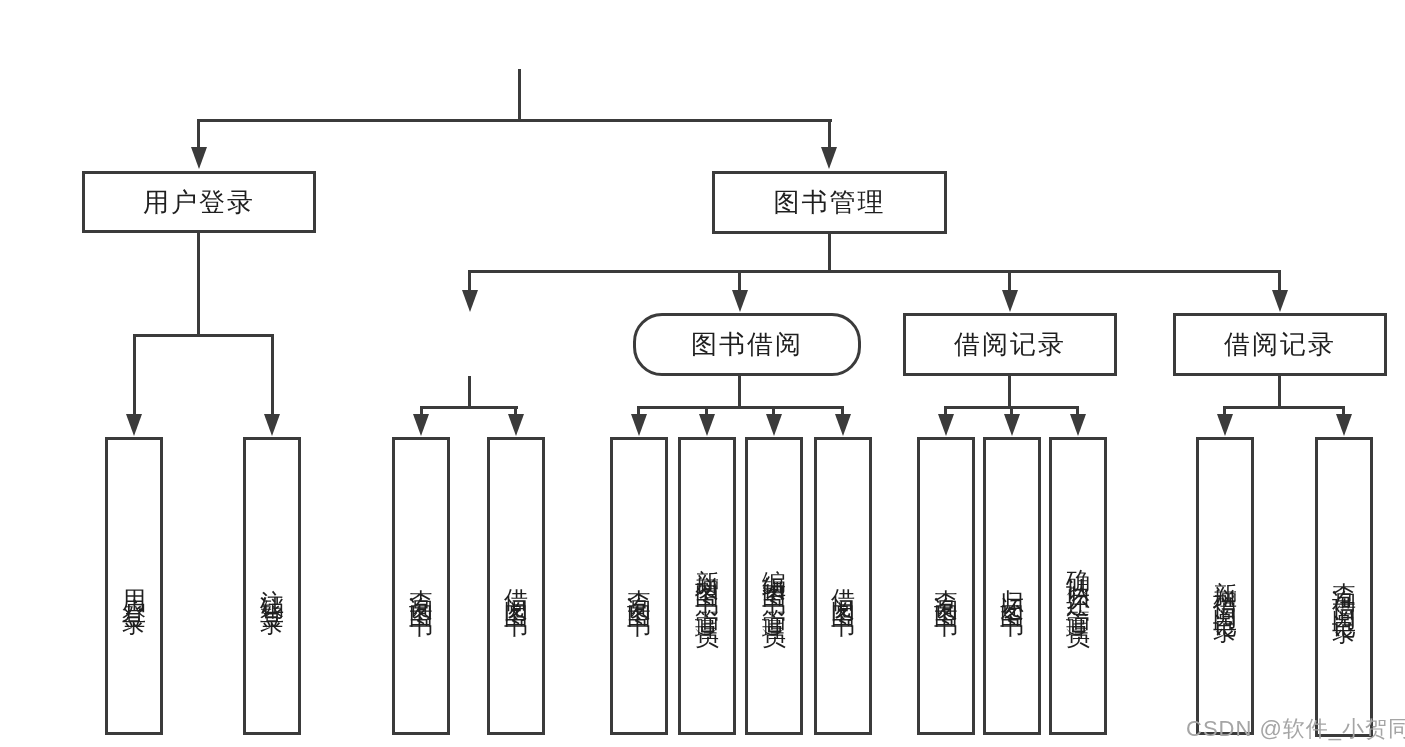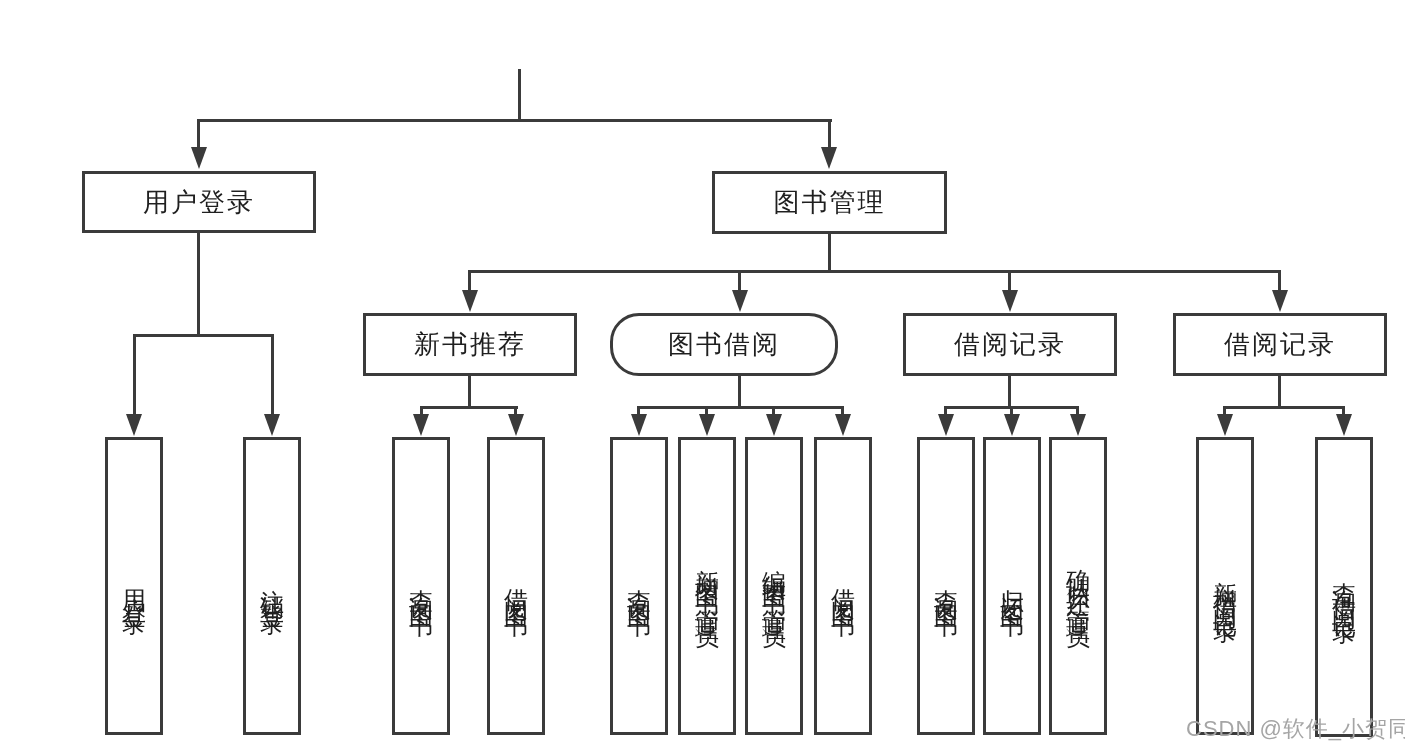--- a/index.html
+++ b/index.html
@@ -59,25 +59,22 @@
 
 
   <div class="box hnode" style="left:82px; top:171px; width:234px; height:62px;">
     <span>用户登录</span>
   </div>
 
   <div class="box hnode" style="left:712px; top:171px; width:235px; height:63px;">
     <span>图书管理</span>
   </div>
 
-  <div class="box hnode" style="left:363px; top:313px; width:214px; height:63px;">
-    <span>新书推荐</span>
-  </div>
 
-  <div class="box hnode" style="left:610px; top:313px; width:228px; height:63px;border-radius:29px;">
+  <div class="box hnode" style="left:633px; top:313px; width:228px; height:63px;border-radius:29px;">
     <span>图书借阅</span>
   </div>
 
   <div class="box hnode" style="left:903px; top:313px; width:214px; height:63px;">
     <span>借阅记录</span>
   </div>
 
   <div class="box hnode" style="left:1173px; top:313px; width:214px; height:63px;">
     <span>借阅记录</span>
   </div>

